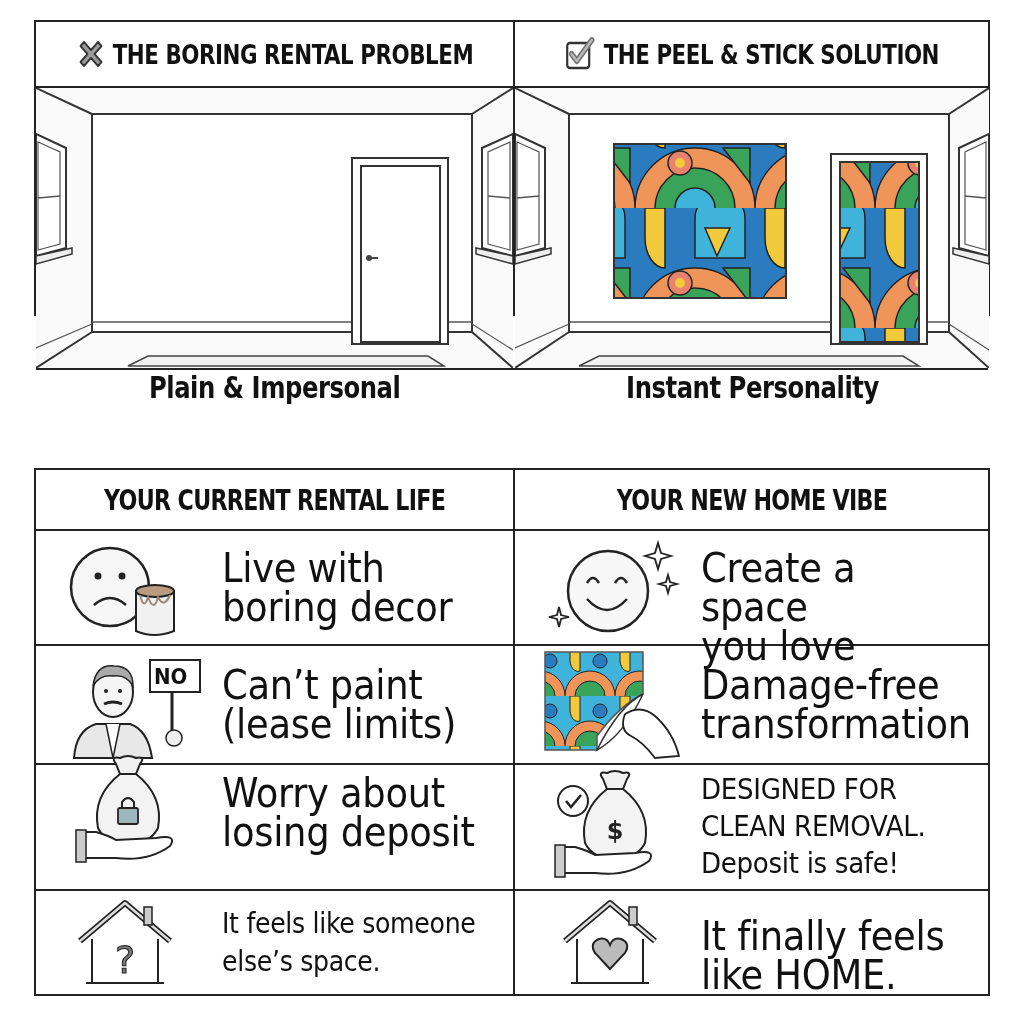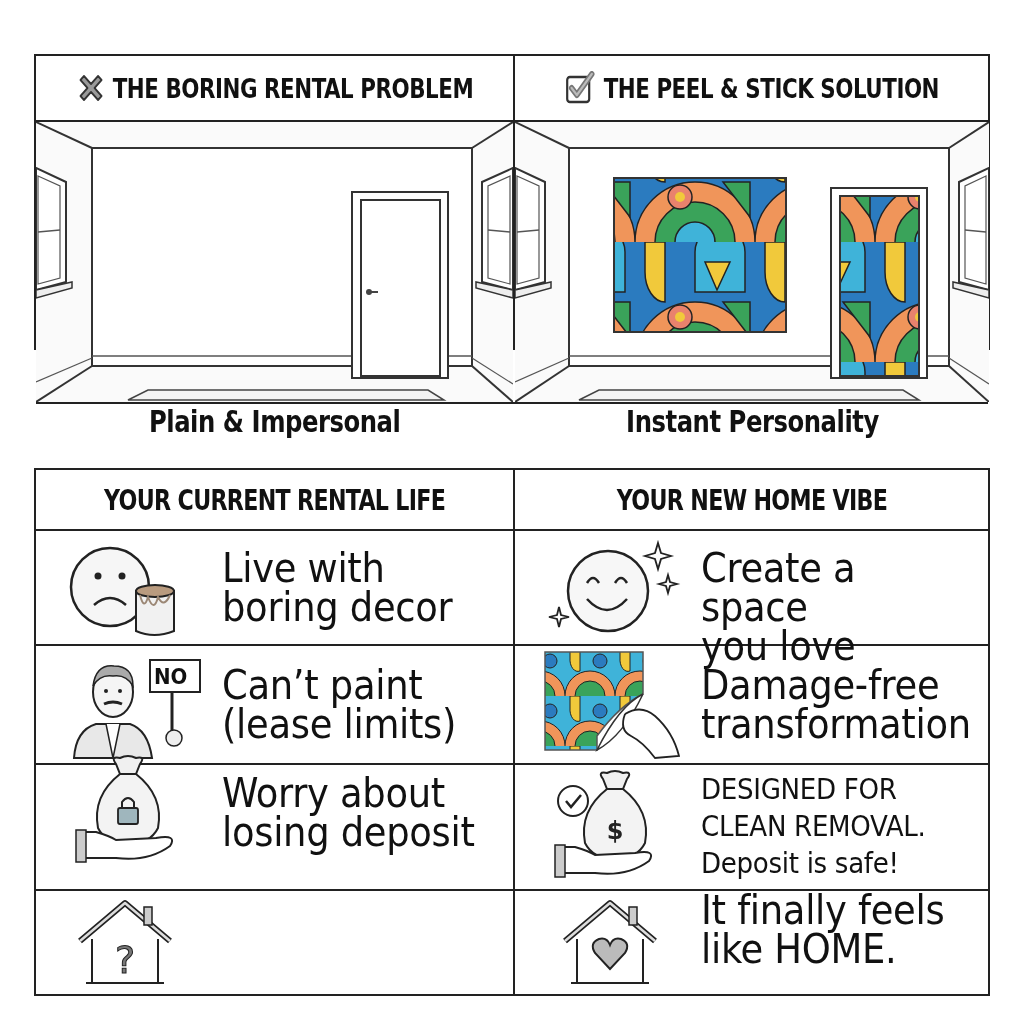--- a/index.html
+++ b/index.html
@@ -16,21 +16,21 @@
   .colhdr span{transform:scaleX(0.85);display:inline-block;}
   .row{display:flex;align-items:center;}
   .row .icon{position:absolute;left:0;top:0;}
   .row .txt{position:absolute;left:186px;font-size:41px;line-height:39px;white-space:pre-line;letter-spacing:-0.3px;}
   .row .txt.sm{font-size:28px;line-height:38px;}
   .scene{position:absolute;left:0;top:0;}
 </style>
 </head>
 <body>
 
-<div class="tbl" style="top:54px;height:296px;">
+<div class="tbl" style="top:20px;height:296px;">
   <div class="vline"></div>
   <div class="hline" style="top:64px;"></div>
   <div class="hline" style="top:346px;"></div>
 
   <div class="cell hdr" style="left:0;top:0;width:477px;height:64px;">
     <span class="ic">
       <svg width="34" height="34" viewBox="0 0 34 34">
           <path d="M5 9 L9 5 L17 13 L25 5 L29 9 L21 17 L29 25 L25 29 L17 21 L9 29 L5 25 L13 17 Z" fill="#9a9a9a" stroke="#333" stroke-width="2" stroke-linejoin="round"></path>
         </svg>
     </span>
@@ -247,27 +247,29 @@
 
   <div class="cell row" style="left:0;top:421px;width:477px;height:102px;">
     <svg class="icon" width="180" height="102" viewBox="0 0 180 102">
       <path d="M44 50 L89 12 L134 50" fill="none" stroke="#222" stroke-width="6" stroke-linejoin="round"></path>
       <path d="M44 50 L89 12 L134 50" fill="none" stroke="#ddd" stroke-width="2.5" stroke-linejoin="round"></path>
       <rect x="108" y="16" width="8" height="18" fill="#ccc" stroke="#222" stroke-width="1.5"></rect>
       <path d="M56 48 L56 92 L122 92 L122 48" fill="none" stroke="#222" stroke-width="2"></path>
       <line x1="50" y1="92" x2="128" y2="92" stroke="#222" stroke-width="2"></line>
       <text x="89" y="82" text-anchor="middle" font-family="DejaVu Sans, sans-serif" font-size="38" fill="#777" stroke="#222" stroke-width="1">?</text>
     </svg>
+    <div class="txt sm" style="top:14px;">It feels like someone
+else’s space.</div>
   </div>
 
   <div class="cell row" style="left:479px;top:421px;width:474px;height:102px;">
     <svg class="icon" width="180" height="102" viewBox="0 0 180 102">
       <path d="M50 50 L95 12 L140 50" fill="none" stroke="#222" stroke-width="6" stroke-linejoin="round"></path>
       <path d="M50 50 L95 12 L140 50" fill="none" stroke="#ddd" stroke-width="2.5" stroke-linejoin="round"></path>
       <rect x="114" y="16" width="8" height="18" fill="#ccc" stroke="#222" stroke-width="1.5"></rect>
       <path d="M62 48 L62 92 L128 92 L128 48" fill="none" stroke="#222" stroke-width="2"></path>
       <line x1="56" y1="92" x2="134" y2="92" stroke="#222" stroke-width="2"></line>
       <path d="M95 78 L80 62 Q74 52 84 48 Q92 46 95 54 Q98 46 106 48 Q116 52 110 62 Z" fill="#bbb" stroke="#222" stroke-width="2"></path>
     </svg>
-    <div class="txt" style="top:0;">It finally feels
+    <div class="txt" style="top:26px;">It finally feels
 like HOME.</div>
   </div>
 </div>
 
 </body></html>

